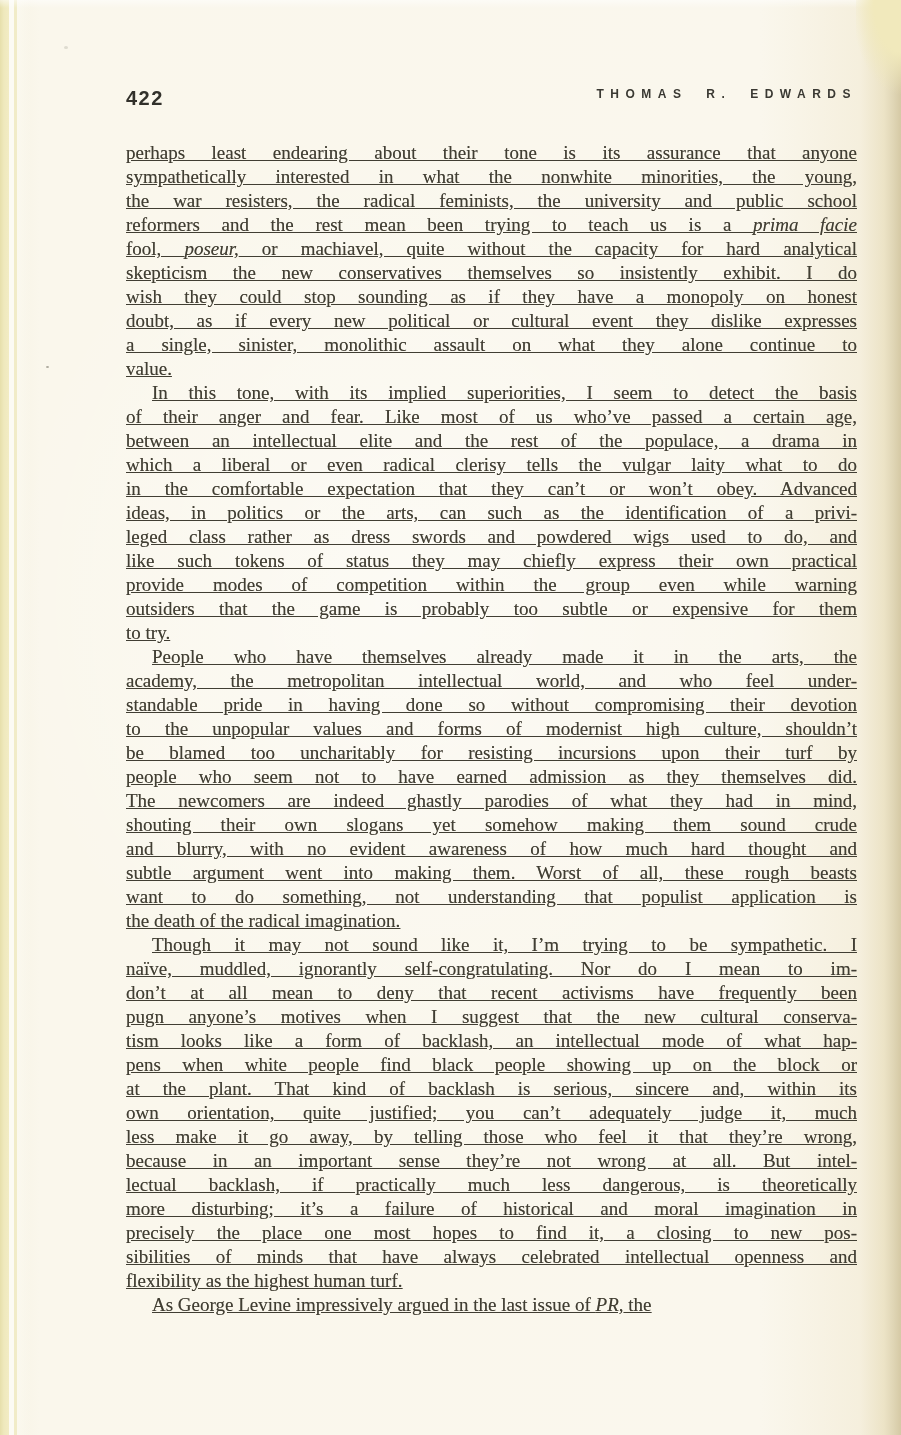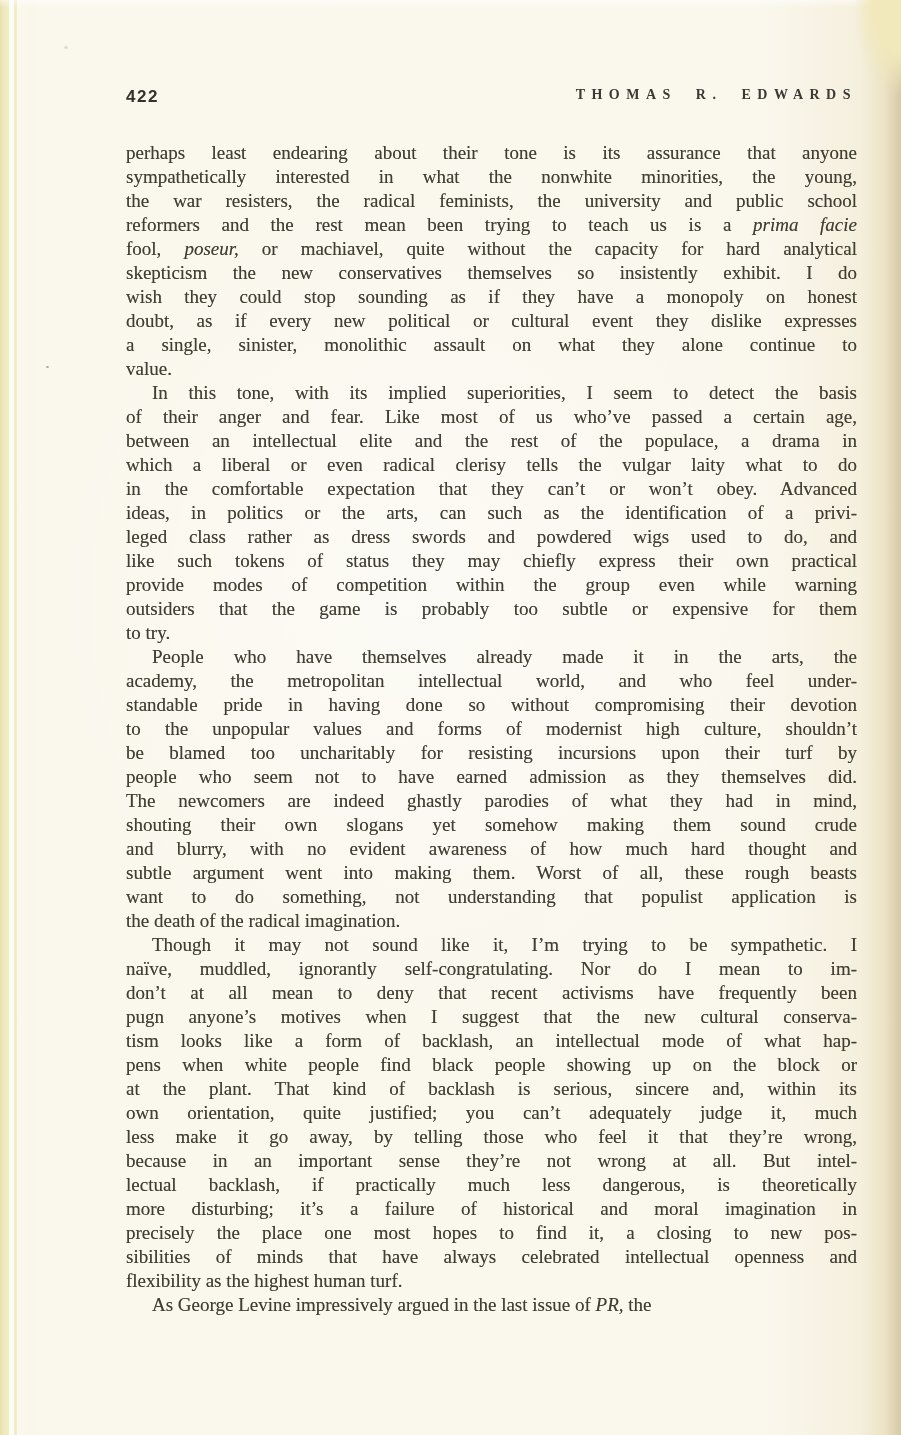--- a/index.html
+++ b/index.html
@@ -34,40 +34,40 @@
 
   .speck { position:absolute; border-radius:50%; background:#8d8a7c; }
   .speck-1 { left:46px; top:366px; width:3px; height:2px; opacity:.7; }
   .speck-2 { left:64px; top:46px; width:4px; height:3px; opacity:.25; }
 
   
   .header-row { position:absolute; left:126px; top:87px; width:731px; height:20px; }
   .page-number {
     position:absolute; left:0; top:0;
     font-family:"Liberation Sans", sans-serif;
-    font-size:17px; font-weight:bold; letter-spacing:1.5px;
+    font-size:20px; font-weight:bold; letter-spacing:1.5px;
     color:#32312b;
   }
   .running-header {
     position:absolute; right:0; top:0;
-    font-family:Liberation Serif, serif;
-    font-size:14px; font-weight:bold;
+    font-family:Liberation Sans, sans-serif;
+    font-size:12px; font-weight:bold;
     letter-spacing:6.5px; word-spacing:9px;
     color:#3a3933; white-space:nowrap;
   }
 
   
   .body-text {
     position:absolute; left:126px; top:141px; width:731px;
     font-size:19px; line-height:24px;
     color:#413e33;
     text-shadow:0 0 0.4px rgba(65,62,51,0.55);
   }
   .paragraph { margin:0; }
-  .line { text-align:justify; text-align-last:justify; }
+  .line { text-align:justify; text-align-last:justify;text-decoration:underline; }
   .line.par-end { text-align-last:left; }
   .line.indent { text-indent:26px; }
   .it { font-style:italic; }
 </style>
 </head>
 <body>
 
 <div class="page">
 
   <div class="edge-strip-a"></div>

